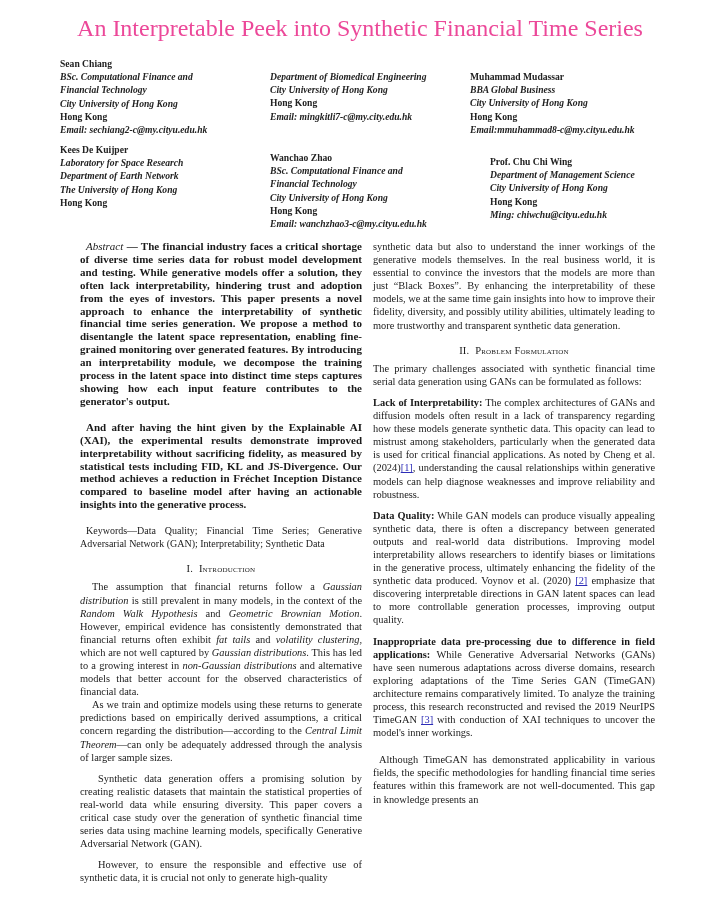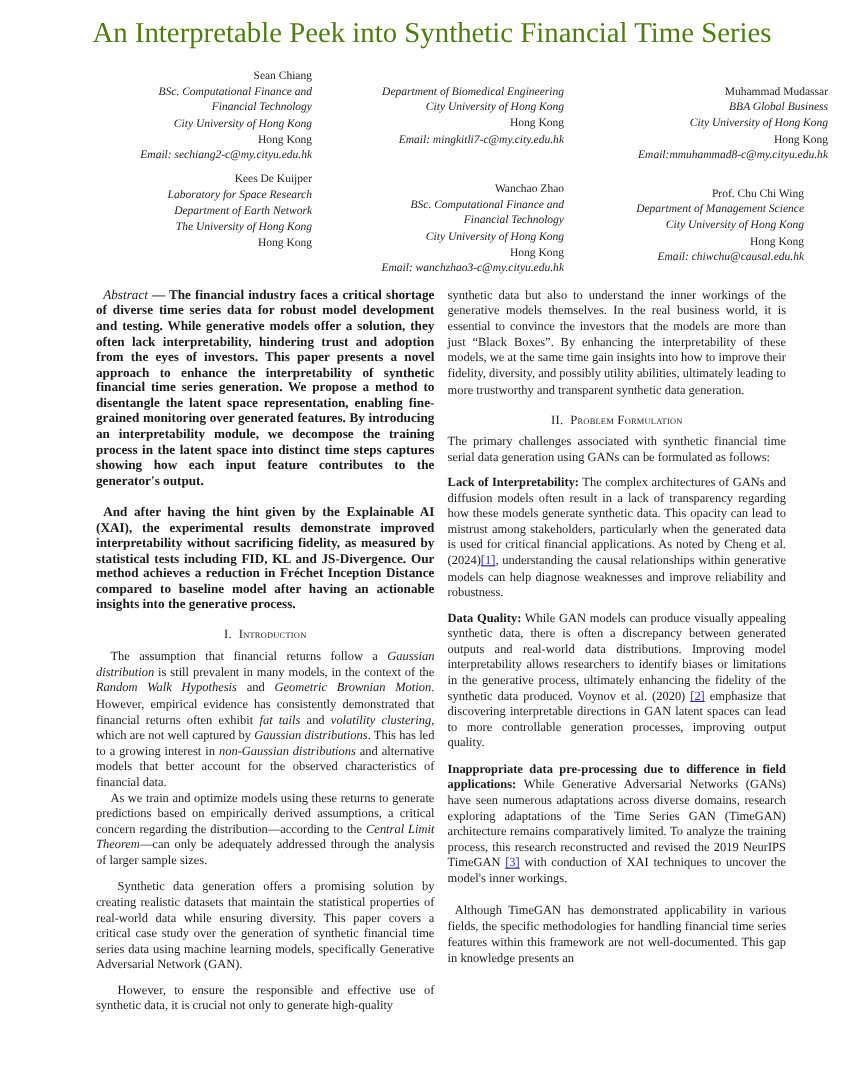--- a/index.html
+++ b/index.html
@@ -2,24 +2,24 @@
 <html><head>
 <meta charset="utf-8">
 <style>
   html, body { margin: 0; padding: 0; background: #ffffff; }
   body {
     width: 720px; height: 900px; overflow: hidden; position: relative;
     font-family: "Liberation Serif", "DejaVu Serif", serif; color: #1a1a1a;
   }
   .title {
     position: absolute; top: 14px; left: 0; width: 720px; text-align: center;
-    font-size: 24px; line-height: 28px; color: #4d7c0f;
+    font-size: 24px; line-height: 28px; color: #ec4899;
   }
   .author {
-    position: absolute; text-align: right; font-size: 9.6px; line-height: 13.2px; color: #222;
+    position: absolute; text-align: left; font-size: 9.6px; line-height: 13.2px; color: #222; font-weight: bold;
   }
   .author .name { font-style: normal; }
   .author .aff { font-style: italic; }
   .author .loc { font-style: normal; }
   .author .contact { font-style: italic; }
 
   .col {
     position: absolute; width: 282px; font-size: 10.4px; line-height: 13.1px; text-align: justify;
   }
   .col-left { left: 80px; top: 240px; }
@@ -87,28 +87,29 @@
   <div class="aff">City University of Hong Kong</div>
   <div class="loc">Hong Kong</div>
   <div class="contact">Email: wanchzhao3-c@my.cityu.edu.hk</div>
 </div>
 
 <div class="author" style="left:490px; top:155px; width:180px;">
   <div class="name">Prof. Chu Chi Wing</div>
   <div class="aff">Department of Management Science</div>
   <div class="aff">City University of Hong Kong</div>
   <div class="loc">Hong Kong</div>
-  <div class="contact">Email: chiwchu@causal.edu.hk</div>
+  <div class="contact">Ming: chiwchu@cityu.edu.hk</div>
 </div>
 
 <div class="col col-left">
   <div class="abstract">
     <p><span class="lead">Abstract</span><span> — The financial industry faces a critical shortage of diverse time series data for robust model development and testing. While generative models offer a solution, they often lack interpretability, hindering trust and adoption from the eyes of investors. This paper presents a novel approach to enhance the interpretability of synthetic financial time series generation. We propose a method to disentangle the latent space representation, enabling fine-grained monitoring over generated features. By introducing an interpretability module, we decompose the training process in the latent space into distinct time steps captures showing how each input feature contributes to the generator's output.</span></p>
     <p>And after having the hint given by the Explainable AI (XAI), the experimental results demonstrate improved interpretability without sacrificing fidelity, as measured by statistical tests including FID, KL and JS-Divergence. Our method achieves a reduction in Fréchet Inception Distance compared to baseline model after having an actionable insights into the generative process.</p>
   </div>
+  <p class="keywords">Keywords—Data Quality; Financial Time Series; Generative Adversarial Network (GAN); Interpretability; Synthetic Data</p>
 
   <div class="section-heading">
     <span>I.</span>&nbsp;
     <span class="sc">Introduction</span>
   </div>
 
   <p class="para"><span>The assumption that financial returns follow a </span><em>Gaussian distribution</em><span> is still prevalent in many models, in the context of the </span><em>Random Walk Hypothesis</em><span> and </span><em>Geometric Brownian Motion</em><span>. However, empirical evidence has consistently demonstrated that financial returns often exhibit </span><em>fat tails</em><span> and </span><em>volatility clustering</em><span>, which are not well captured by </span><em>Gaussian distributions</em><span>. This has led to a growing interest in </span><em>non-Gaussian distributions</em><span> and alternative models that better account for the observed characteristics of financial data.</span></p>
 
   <p class="para"><span>As we train and optimize models using these returns to generate predictions based on empirically derived assumptions, a critical concern regarding the distribution—according to the </span><em>Central Limit Theorem</em><span>—can only be adequately addressed through the analysis of larger sample sizes.</span></p>
 

